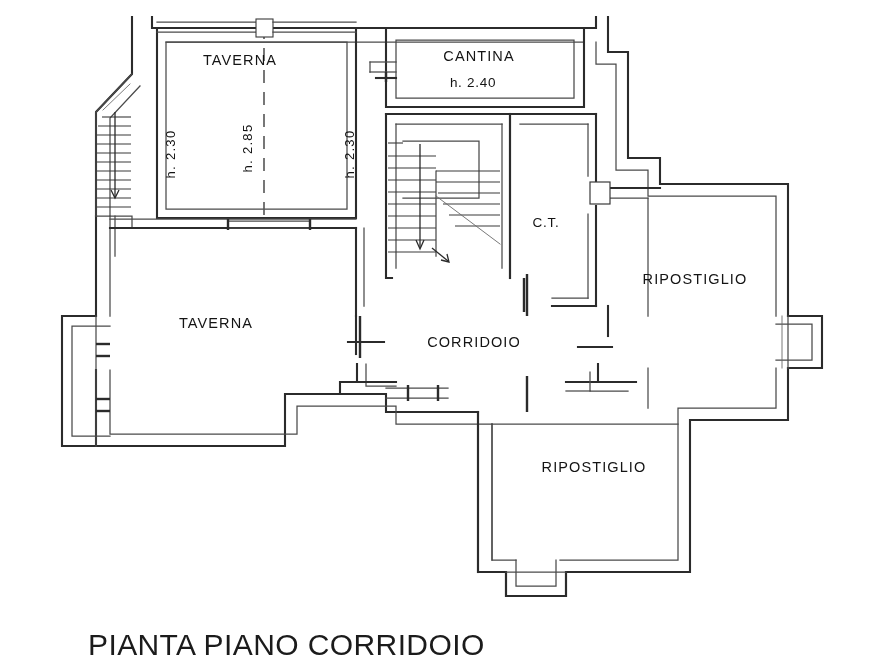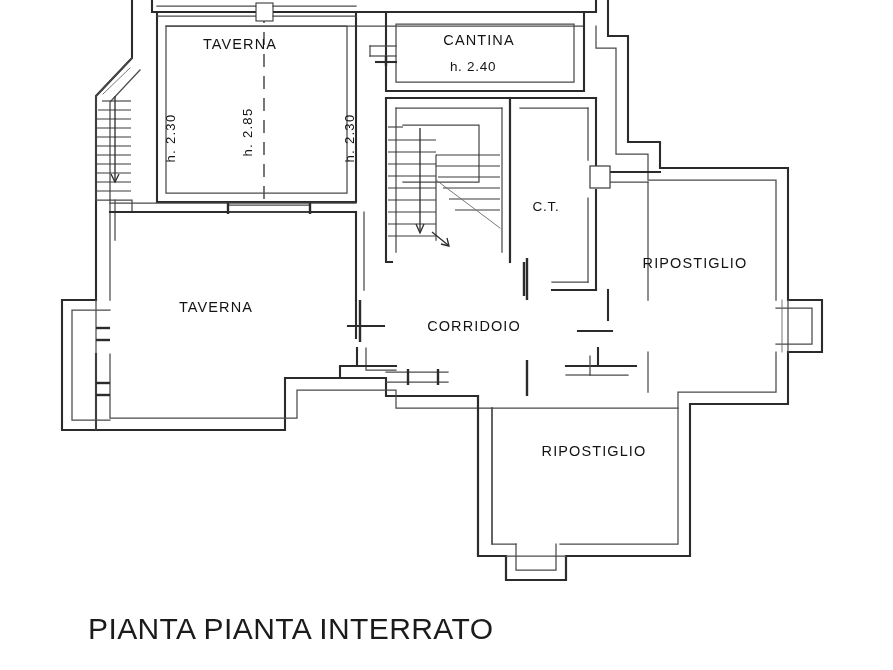--- a/index.html
+++ b/index.html
@@ -11,21 +11,21 @@
   body {
     width: 893px;
     height: 670px;
     position: relative;
     overflow: hidden;
     font-family: "Liberation Sans", sans-serif;
     color: #1a1a1a;
   }
   #plan-root {
     position: absolute;
-    left: 0; top: 0;
+    left: 0; top: 16px;
     width: 893px;
     height: 596px;
   }
   svg#floorplan {
     display: block;
     width: 893px;
     height: 670px;
     background: #ffffff;
   }
   .wall      { fill: none; stroke: #2b2b2b; stroke-width: 2.1; stroke-linecap: square; stroke-linejoin: miter; }
@@ -354,15 +354,15 @@
     <text class="room-label" x="474" y="327">CORRIDOIO</text>
 
     <text class="room-label" x="594" y="452">RIPOSTIGLIO</text>
 
     <text class="h-label" x="172" y="138" transform="rotate(-90 172 138)">h. 2.30</text>
     <text class="h-label" x="249" y="132" transform="rotate(-90 249 132)">h. 2.85</text>
     <text class="h-label" x="351" y="138" transform="rotate(-90 351 138)">h. 2.30</text>
 
   </svg>
 
-  <div class="plan-title">PIANTA PIANTA INTERRATO</div>
+  <div class="plan-title">PIANTA PIANO CORRIDOIO</div>
 
 </div>
 
 </body></html>

